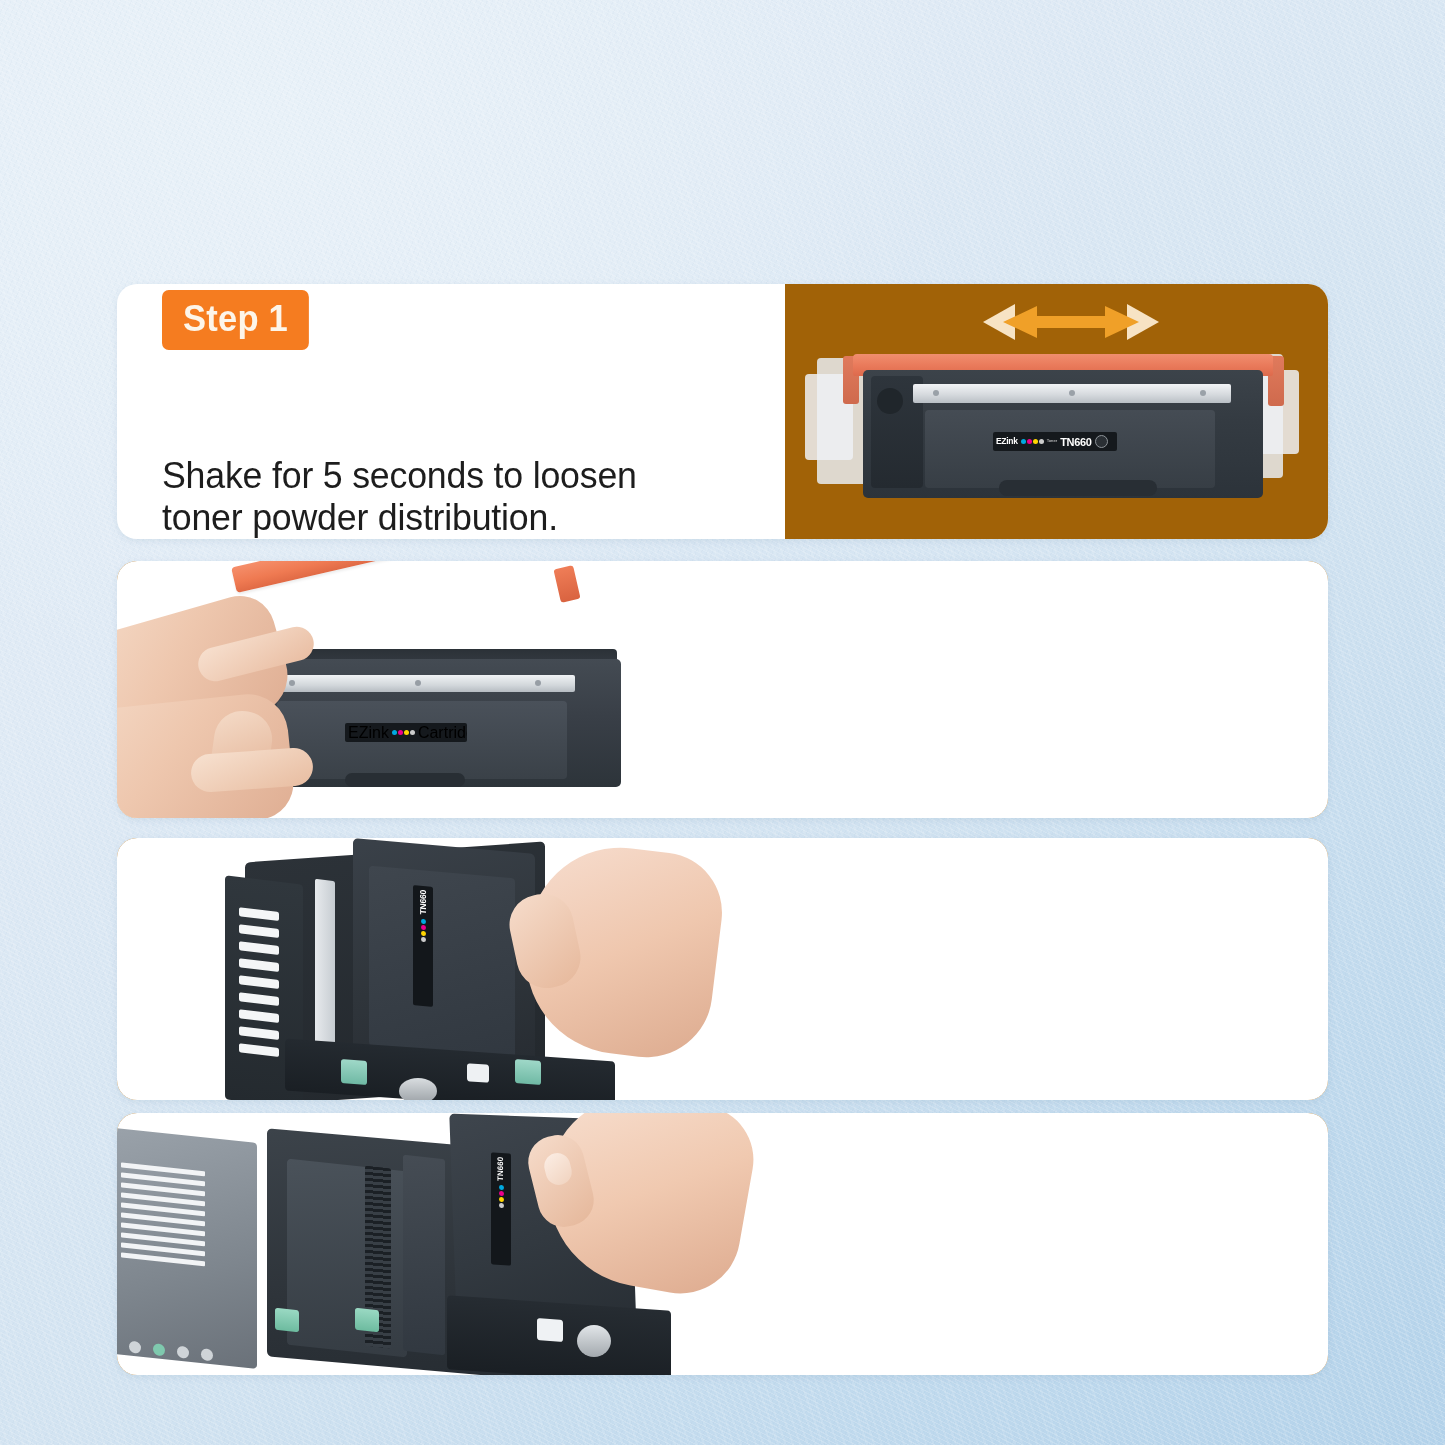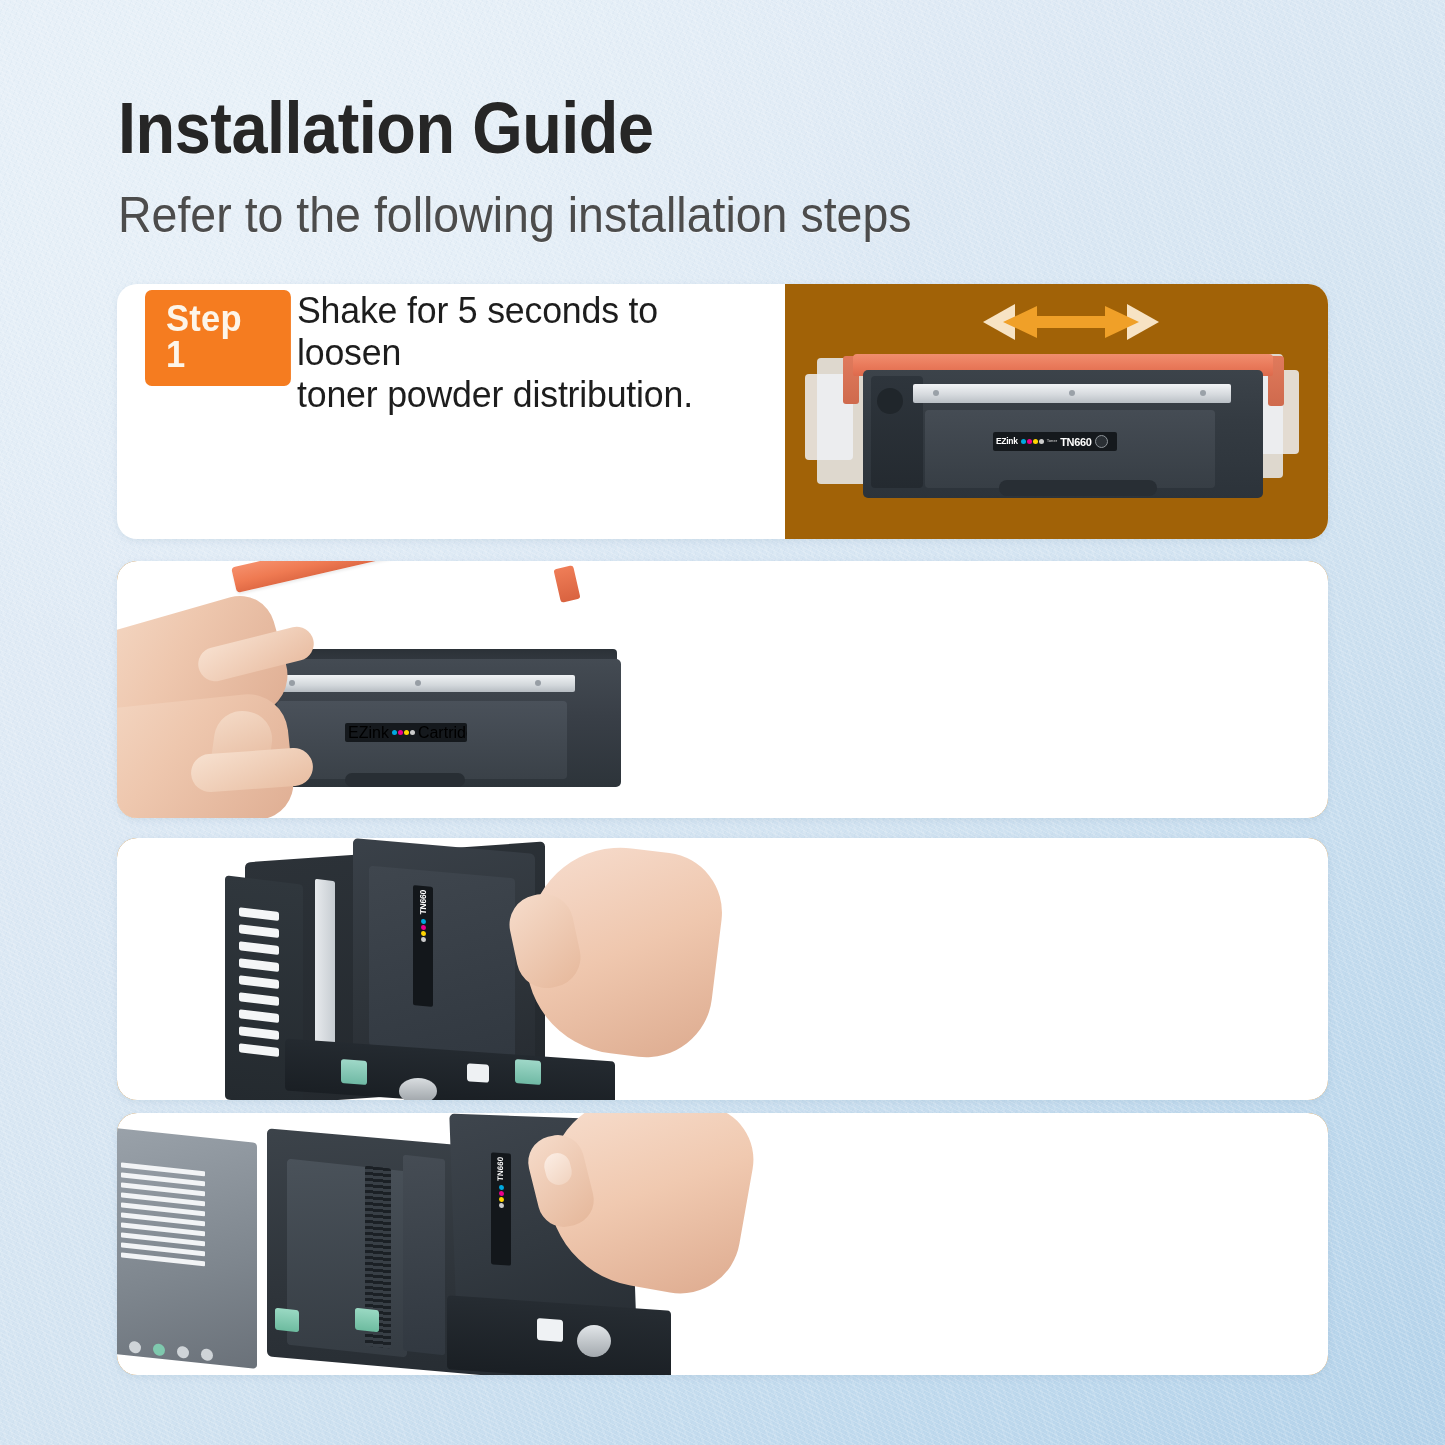--- a/index.html
+++ b/index.html
@@ -72,24 +72,24 @@
     display: flex;
     box-shadow: 0 2px 7px rgba(95,130,165,.13);
   }
   #card1 { top: 284px;  height: 255px; }
   #card2 { top: 561px;  height: 257px; }
   #card3 { top: 838px;  height: 262px; }
   #card4 { top: 1113px; height: 262px; }
 
   .card-text {
     flex: 0 0 668px;
-    padding-left: 28px;
+    padding-left: 45px;
     display: flex;
-    flex-direction: row;
-    justify-content: center;
+    flex-direction: column;
+    justify-content: space-between;
   }
   #card1 .card-text, #card2 .card-text { padding-top: 6px; }
 
   .step-badge {
     align-self: flex-start;
     background: #f57c20;
     color: #fdf5e9;
     font-size: 36px;
     font-weight: 700;
     line-height: 1;
@@ -585,24 +585,20 @@
     background: linear-gradient(150deg,#fceee5,#f0d2be);
     transform: rotate(-14deg);
   }
 </style>
 </head>
 <body>
 
 <div id="page">
   <div id="texture"></div>
 
-  <div id="header">
-    <div class="title">Installation Guide</div>
-    <div class="subtitle">Refer to the following installation steps</div>
-  </div>
 
   <div class="card" id="card1">
     <div class="card-text">
       <div class="step-badge">Step 1</div>
       <div class="step-desc">Shake for 5 seconds to loosen
 toner powder distribution.</div>
     </div>
     <div class="card-media">
       <div class="s1-stage">
 

